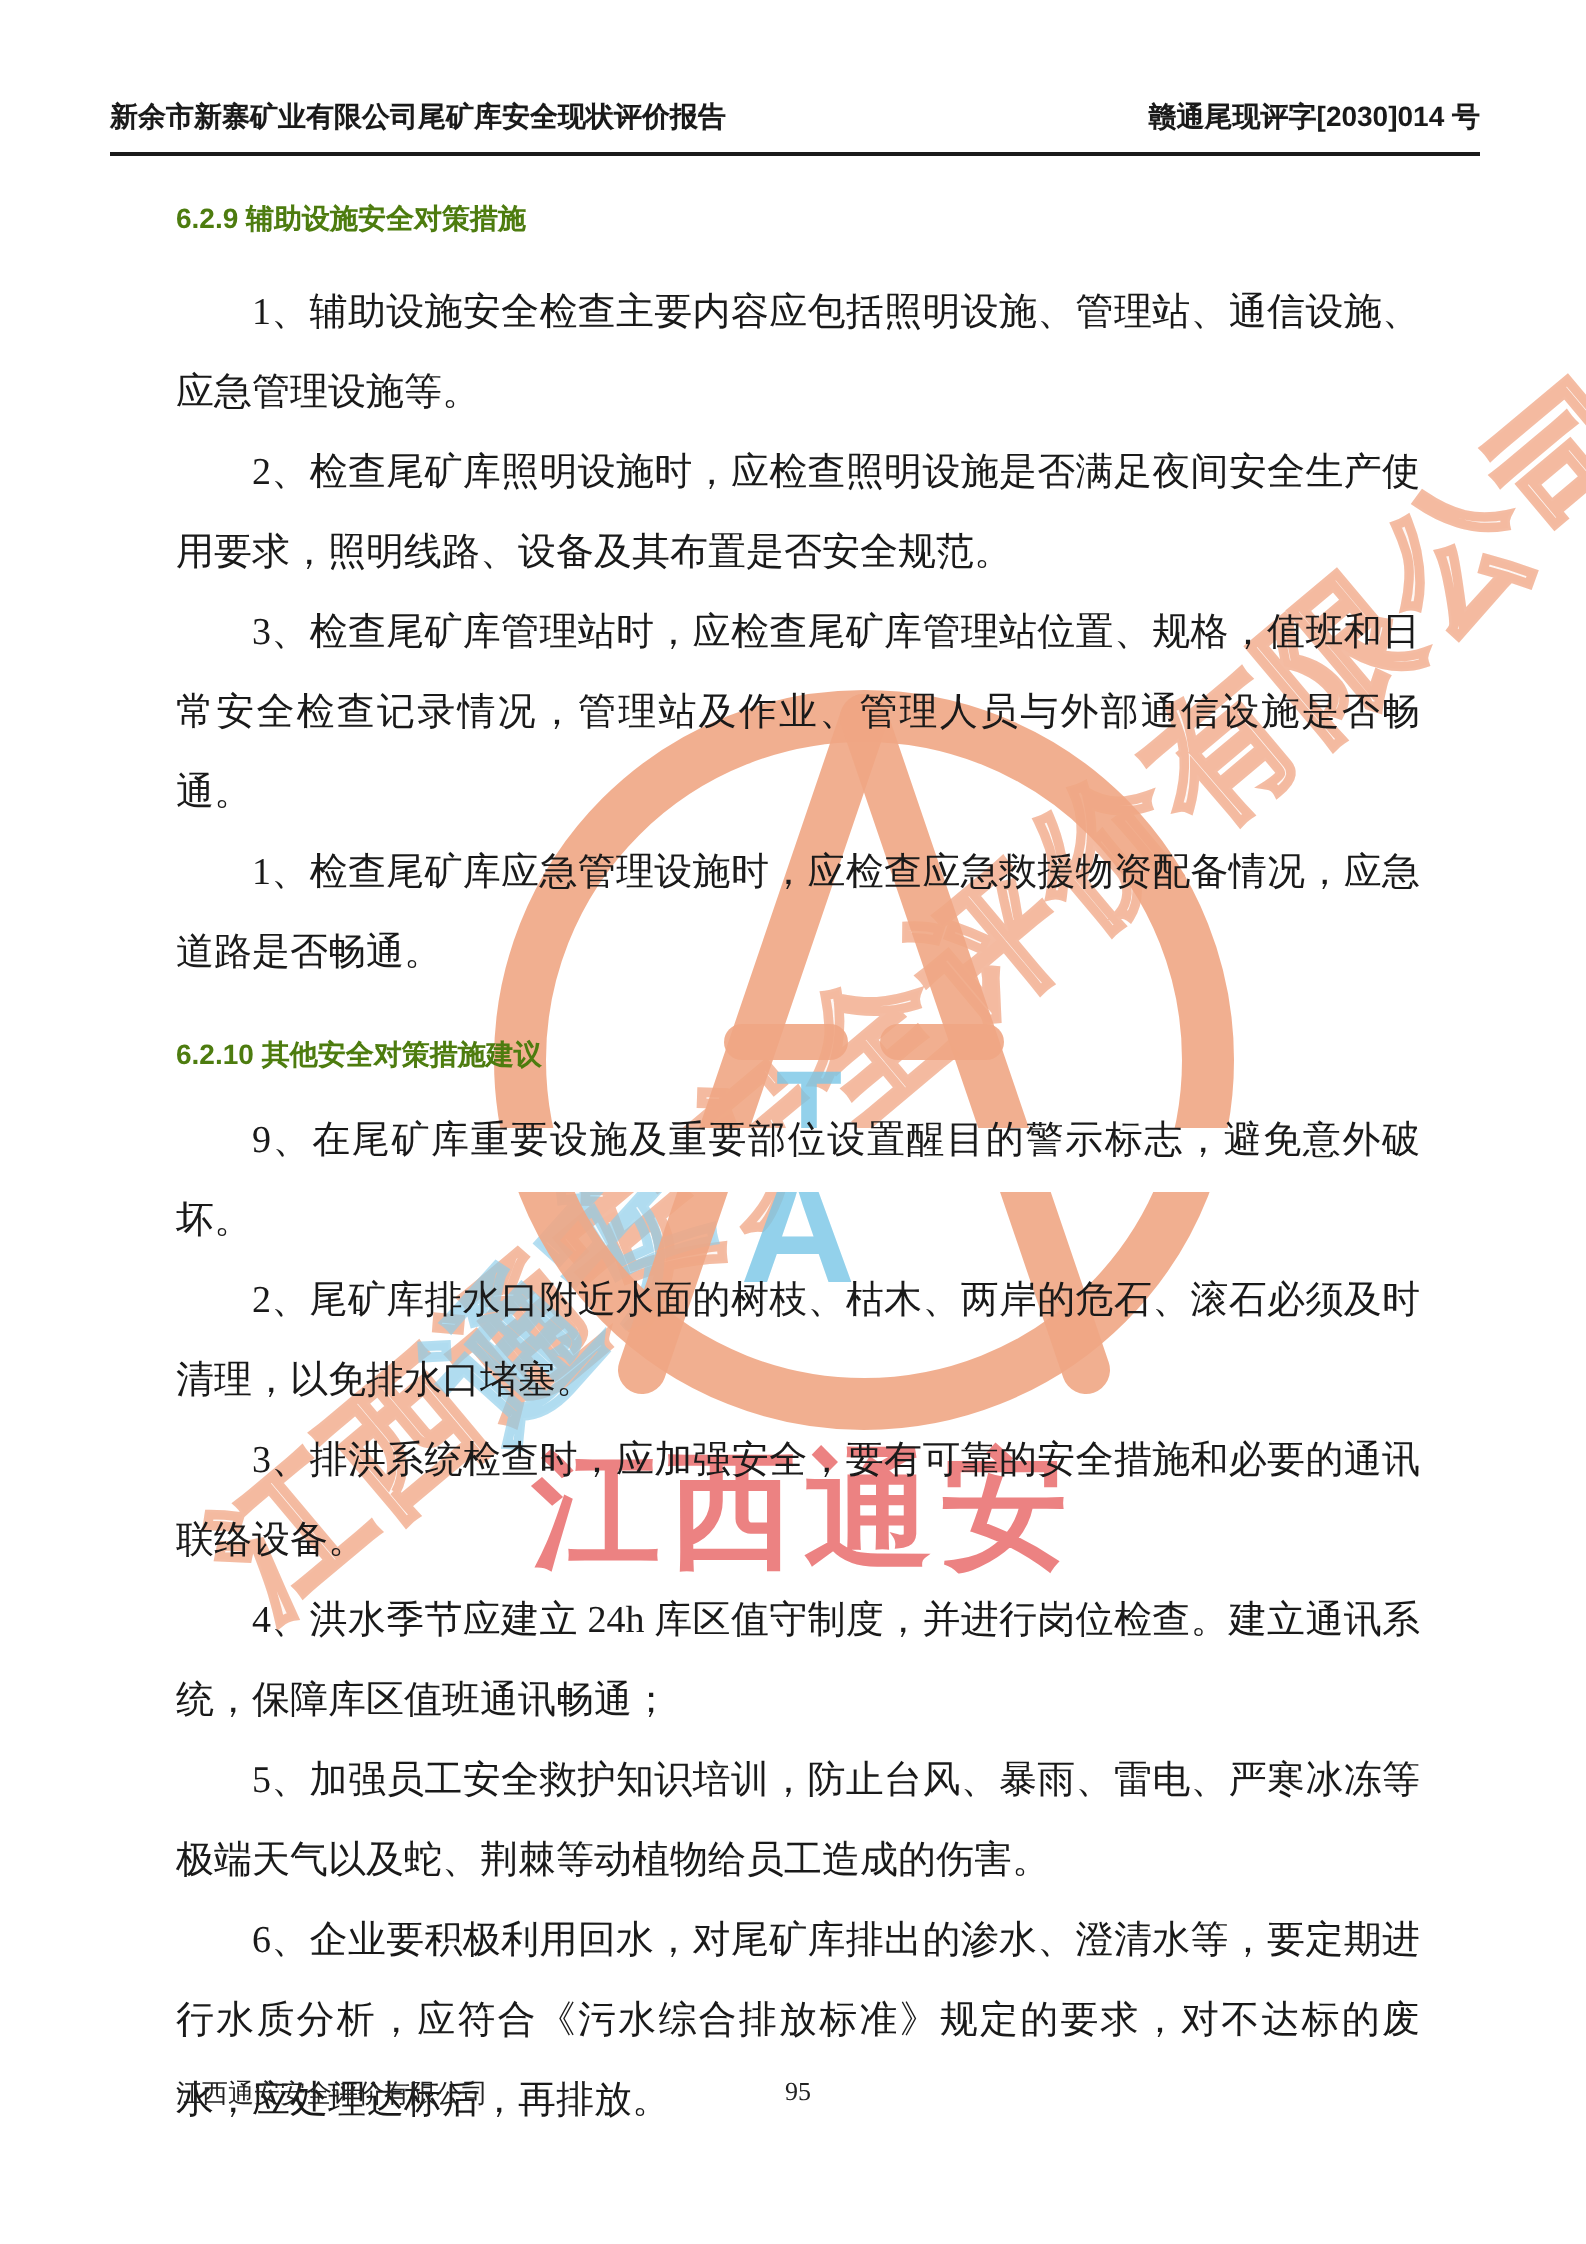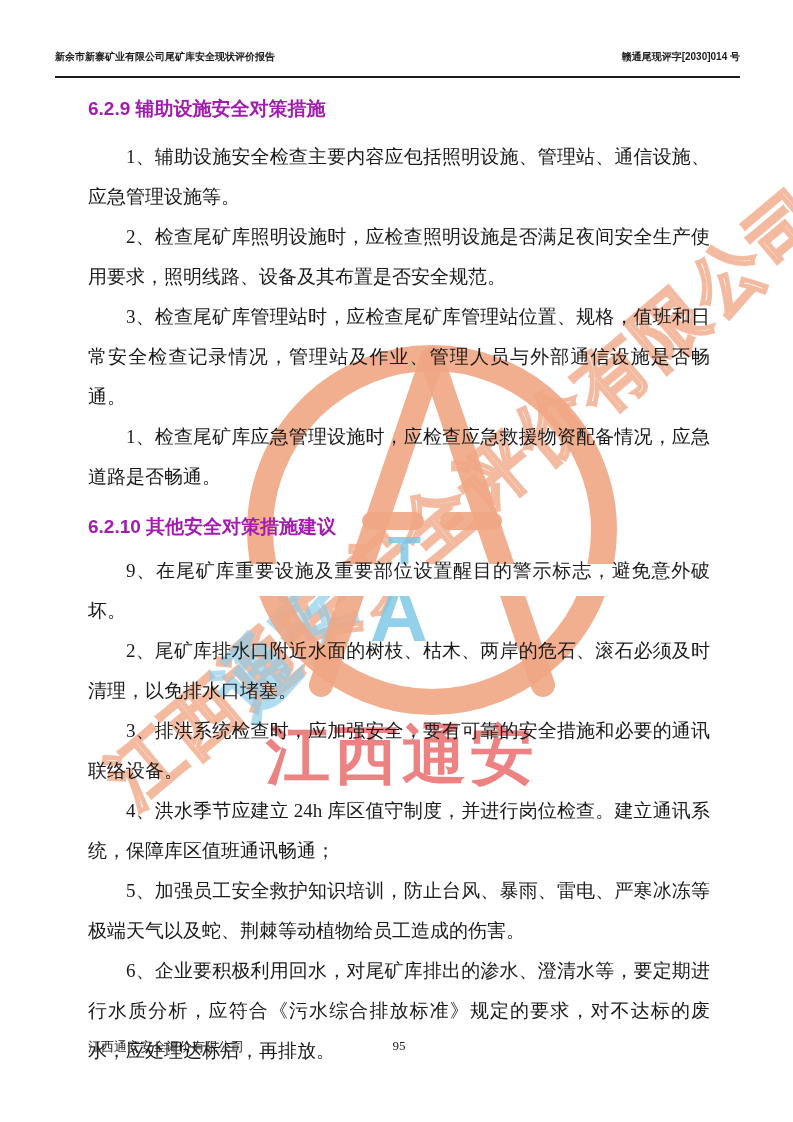--- a/index.html
+++ b/index.html
@@ -59,34 +59,34 @@
     color: rgba(224, 46, 46, 0.60);
     white-space: nowrap;
   }
 
   
   .header {
     position: absolute; left: 55px; top: 50px; width: 685px;
     display: flex; justify-content: space-between; align-items: flex-end;
     z-index: 2;
     font-family: "Liberation Sans", sans-serif;
-    font-size: 10px; font-weight: 600; color: #1a1a1a;
+    font-size: 14px; font-weight: 600; color: #1a1a1a;
   }
   .header-rule {
     position: absolute; left: 55px; top: 76px; width: 685px; height: 2px;
     background: #1a1a1a; z-index: 2;
   }
 
   .content {
     position: absolute; left: 88px; top: 95px; width: 622px;
     z-index: 2; color: #1a1a1a;
   }
   .content h2 {
     font-family: "Liberation Sans", sans-serif;
-    font-size: 19px; font-weight: bold; color: #a21caf;
+    font-size: 14px; font-weight: bold; color: #4d7c0f;
     margin: 0 0 14px 0; line-height: 28px;
   }
   .content h2.second { margin-top: 16px; margin-bottom: 10px; }
   .content p {
     font-size: 19px; line-height: 40px;
     margin: 0; text-indent: 2em;
     text-align: justify; text-justify: inter-character;
     font-family: "Liberation Serif", serif;
   }
 

